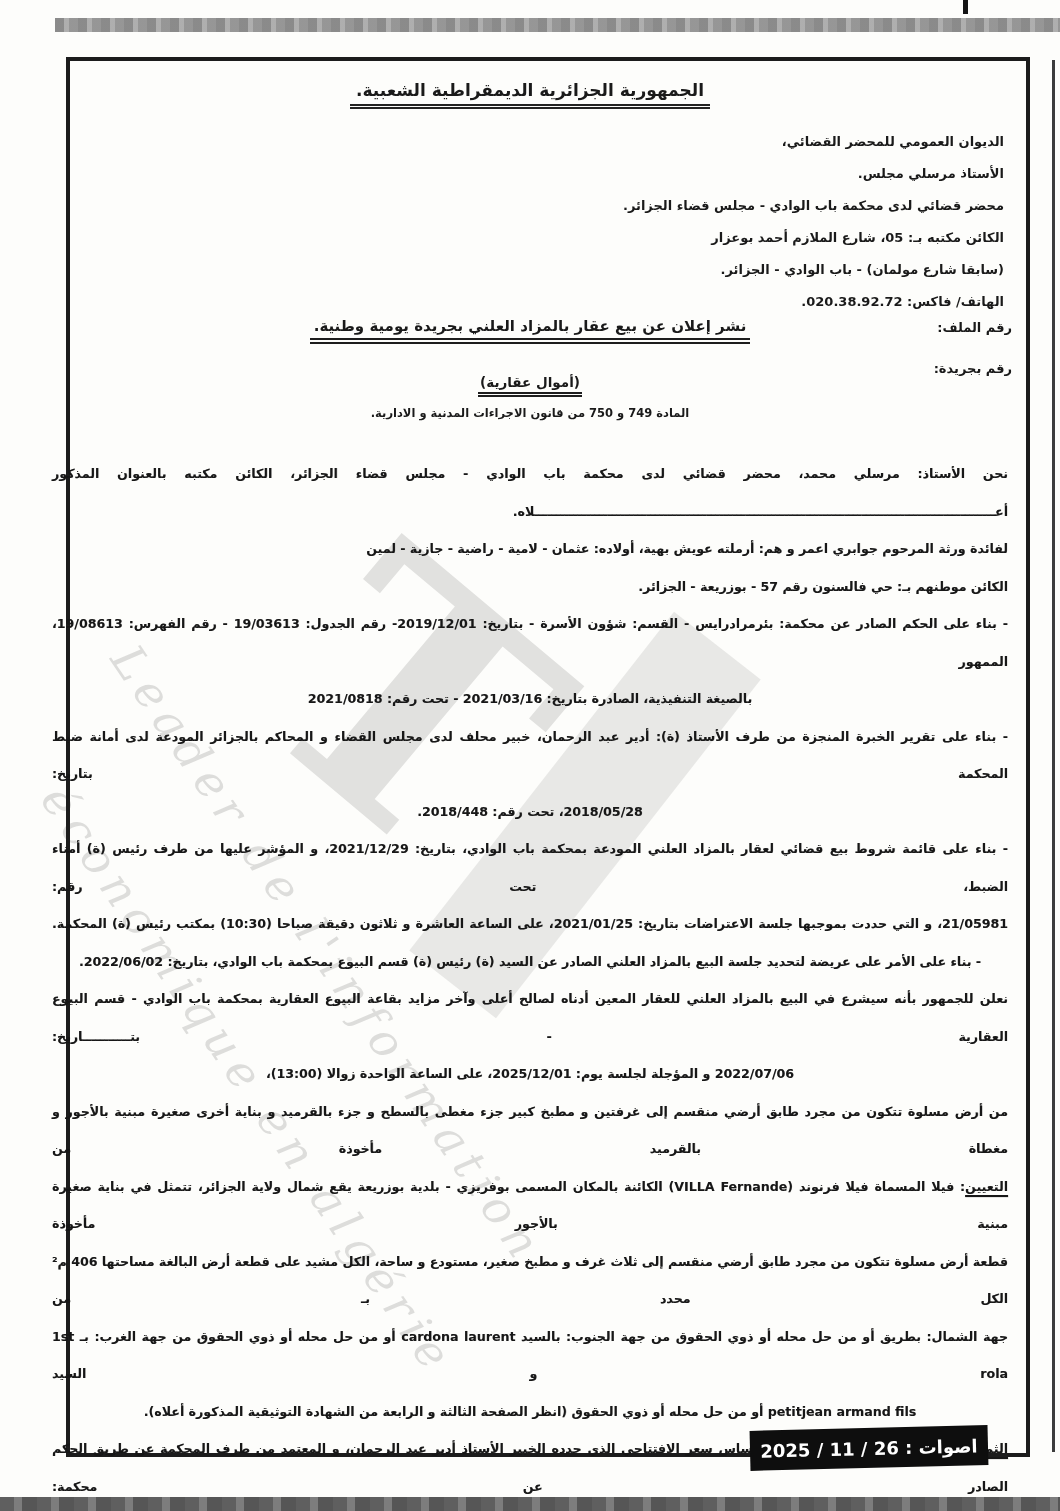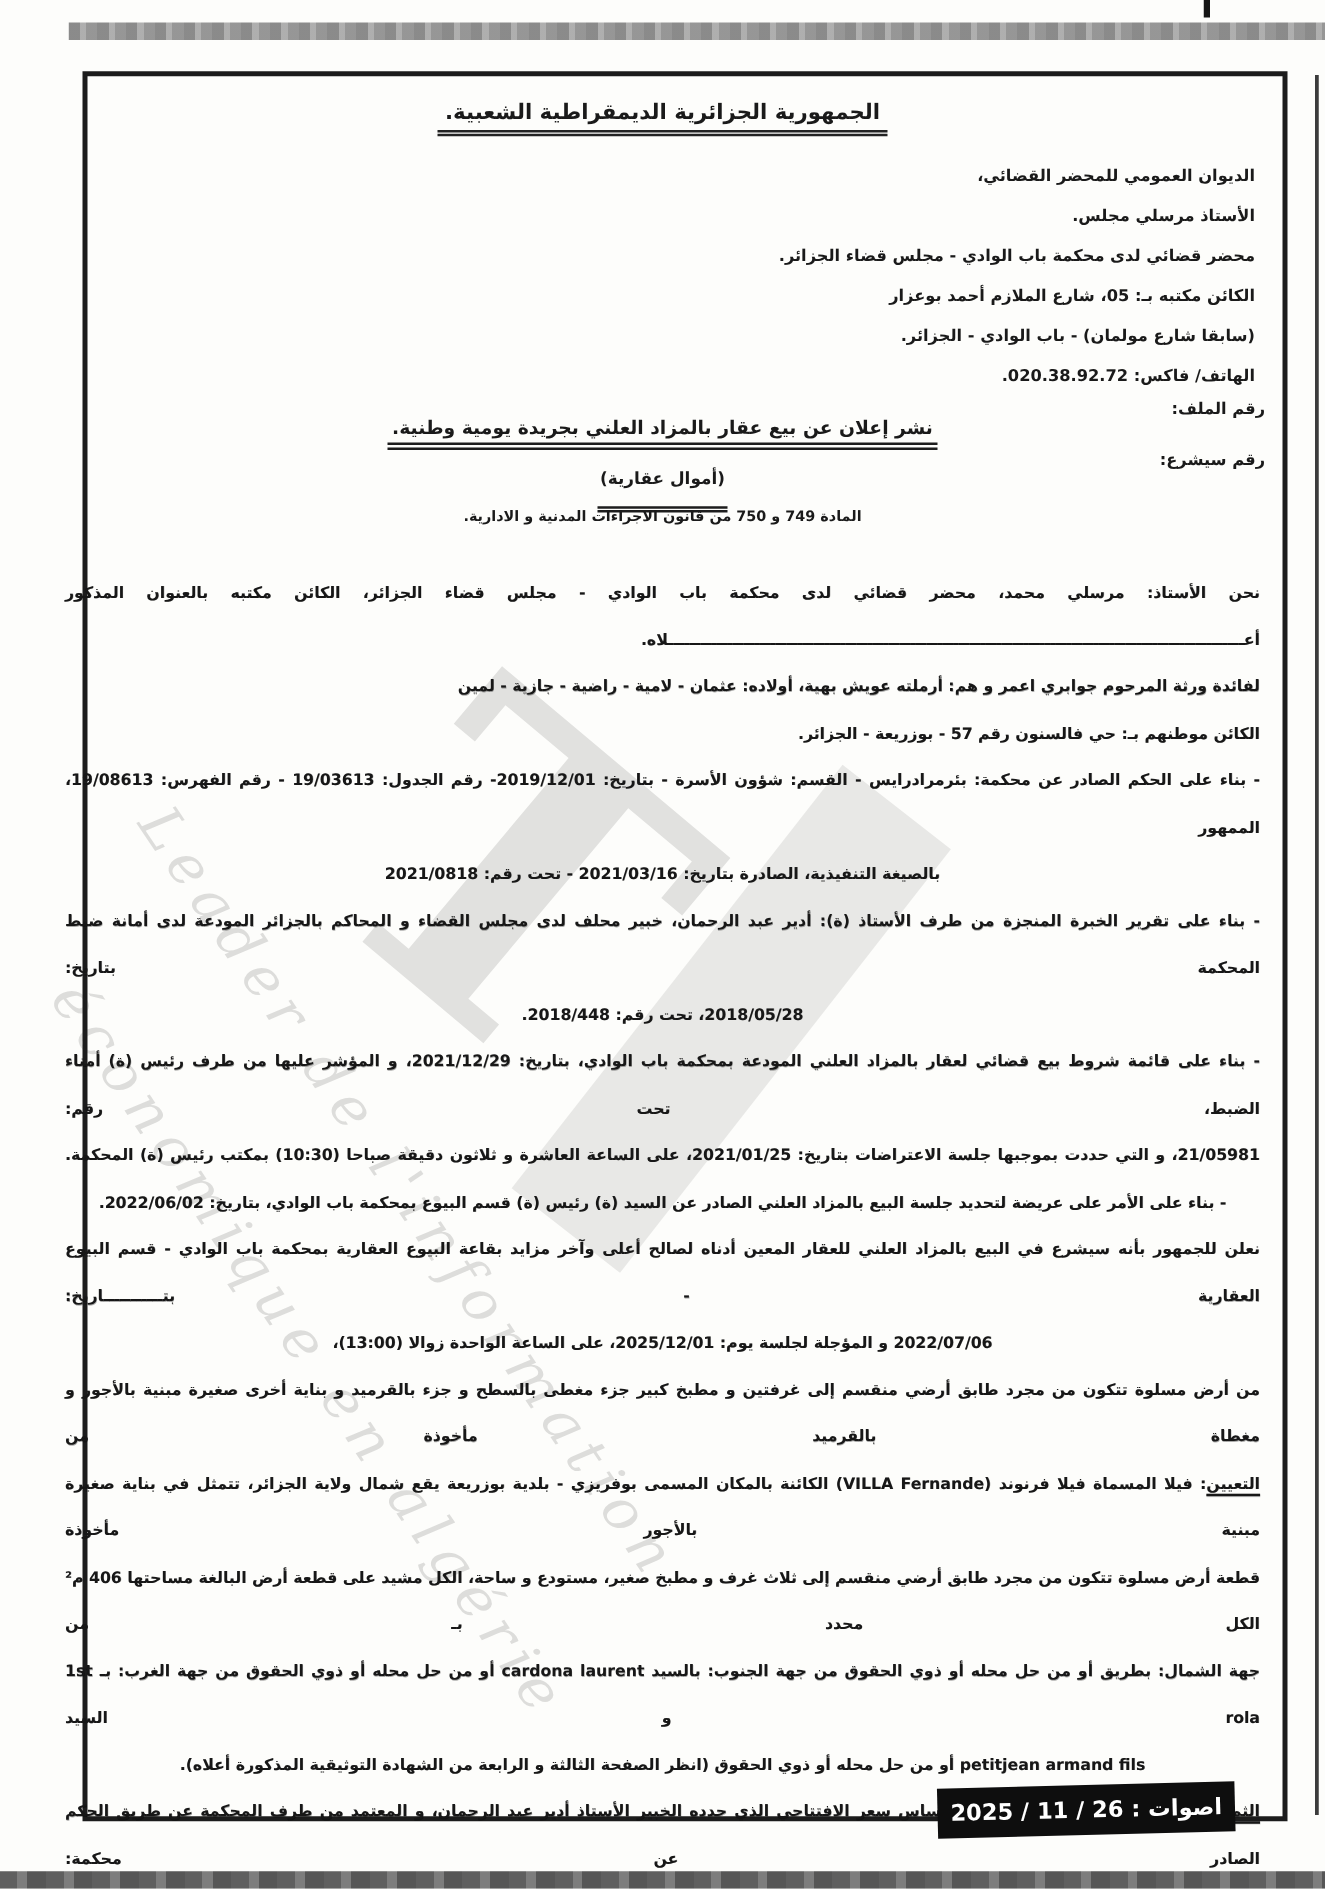--- a/index.html
+++ b/index.html
@@ -29,24 +29,24 @@
     transform:rotate(56deg);transform-origin:left top;}
   .wm-t1{left:55px;top:95px;}
   .wm-t2{left:-15px;top:235px;}
 
   
   .republic{position:absolute;left:0;right:0;top:80px;text-align:center;z-index:2;}
   .republic span{font-size:17px;font-weight:bold;border-bottom:5px double #222;padding:0 6px 4px;text-align:right;}
   .office{position:absolute;right:56px;top:126px;text-align:right;font-size:13px;font-weight:bold;line-height:32px;z-index:2;}
   .refs{position:absolute;right:48px;top:320px;text-align:right;font-size:13px;font-weight:bold;z-index:2;}
   .refs div{margin-bottom:26px;margin-left:20px;}
-  .ann-title{position:absolute;left:0;right:0;top:332px;text-align:center;z-index:2;}
+  .ann-title{position:absolute;left:0;right:0;top:316px;text-align:center;z-index:2;}
   .ann-title span{font-size:15px;font-weight:bold;border-bottom:6px double #1d1d1d;padding:0 4px 3px;}
   .subtitle{position:absolute;left:0;right:0;top:372px;text-align:center;z-index:2;}
-  .subtitle span{font-size:13.5px;font-weight:bold;border-bottom:5px double #1d1d1d;padding:0 2px 14px;}
+  .subtitle span{font-size:13.5px;font-weight:bold;border-bottom:5px double #1d1d1d;padding:0 2px 2px;}
   .legal{position:absolute;left:0;right:0;top:406px;text-align:center;font-size:11.5px;font-weight:bold;z-index:2;}
 
   
   .doc-body{position:absolute;right:52px;left:52px;top:455px;z-index:2;
     font-size:12.6px;font-weight:bold;color:#171717;
     text-shadow:.3px .3px 0 rgba(0,0,0,.32);}
   .bl{min-height:37.5px;line-height:37.5px;text-align:right;}
   .bl.full{text-align:justify;text-align-last:justify;}
   .bl.center{text-align:center;text-align-last:center;}
   .shead{text-decoration:underline;text-decoration-thickness:2px;text-underline-offset:4px;}
@@ -80,21 +80,21 @@
   <div>الديوان العمومي للمحضر القضائي،</div>
   <div>الأستاذ مرسلي مجلس.</div>
   <div>محضر قضائي لدى محكمة باب الوادي - مجلس قضاء الجزائر.</div>
   <div>الكائن مكتبه بـ: 05، شارع الملازم أحمد بوعزار</div>
   <div>(سابقا شارع مولمان) - باب الوادي - الجزائر.</div>
   <div>الهاتف/ فاكس: 020.38.92.72.</div>
 </div>
 
 <div class="refs">
   <div>رقم الملف:</div>
-  <div>رقم سيشرع:</div>
+  <div>رقم بجريدة:</div>
 </div>
 
 <div class="ann-title">
   <span>نشر إعلان عن بيع عقار بالمزاد العلني بجريدة يومية وطنية.</span>
 </div>
 <div class="subtitle">
   <span>(أموال عقارية)</span>
 </div>
 <div class="legal">المادة 749 و 750 من قانون الاجراءات المدنية و الادارية.</div>
 

